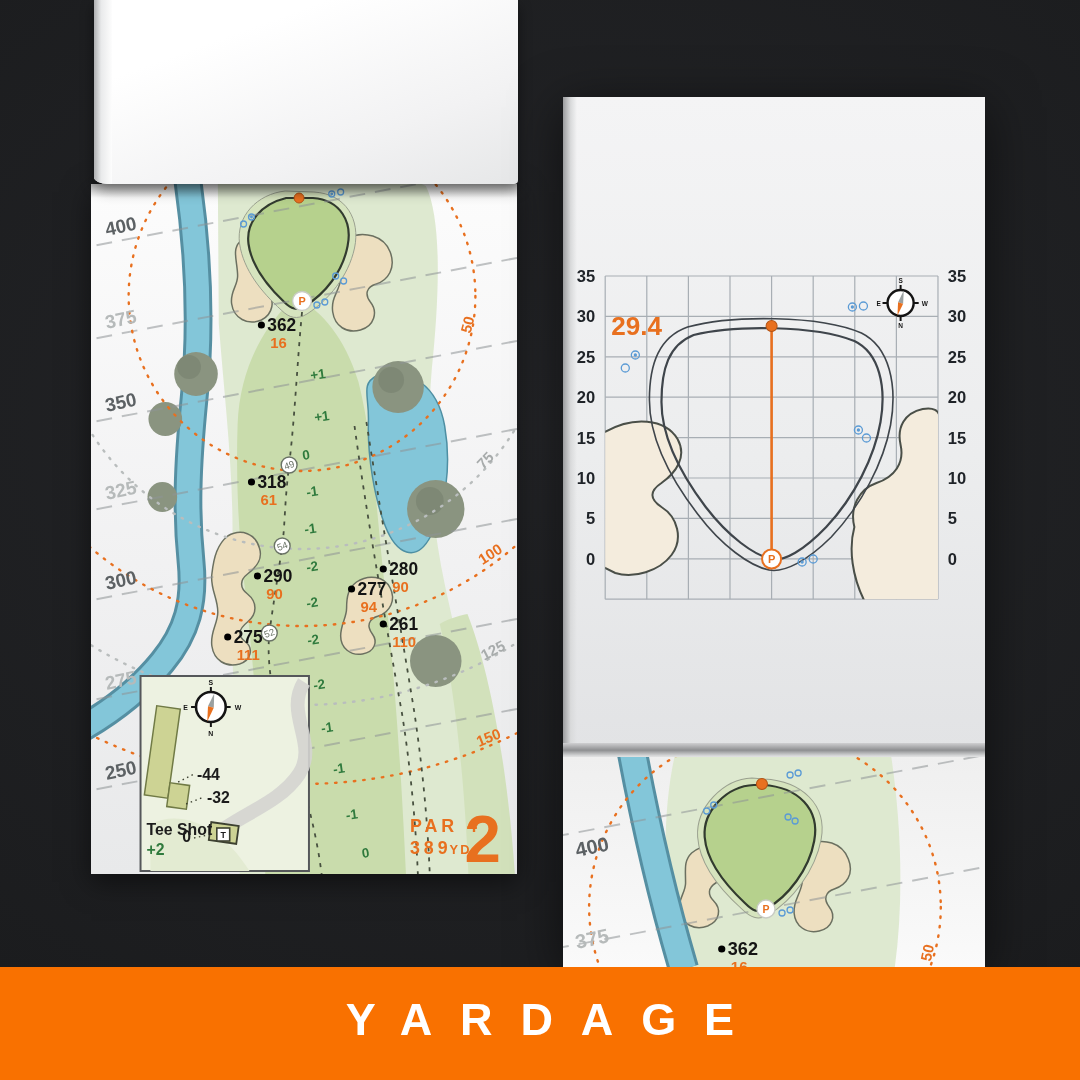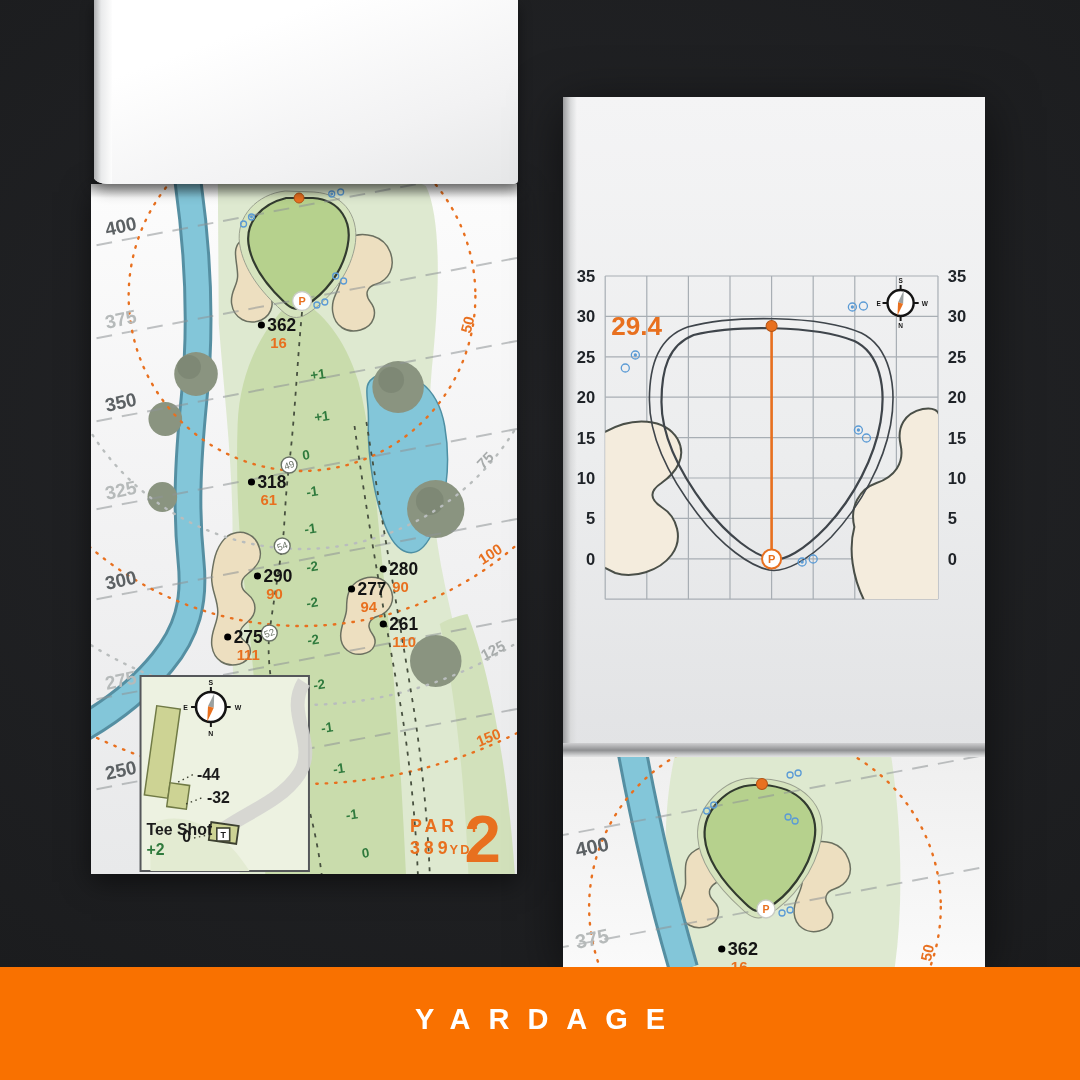--- a/index.html
+++ b/index.html
@@ -43,21 +43,21 @@
   }
   .fold{position:absolute;left:0;top:646px;width:422px;height:16px;
     background:linear-gradient(180deg,#CFCFD1 0%,#8E8F91 45%,#D8D9DA 80%,#F3F3F4 100%);}
   .revealed-page{left:0;top:660px;width:422px;height:210px;
     background:linear-gradient(180deg,#EFEFEF 0%,#FAFAFa 100%);}
   .banner{
     position:absolute;left:0;top:967px;width:1080px;height:113px;
     background:#F97100;display:flex;align-items:center;justify-content:center;
   }
   .banner-text{
-    color:#FFFFFF;font-size:29px;font-weight:bold;letter-spacing:.62em;
+    color:#FFFFFF;font-size:45px;font-weight:bold;letter-spacing:.62em;
     text-indent:.62em;transform:translateY(-4px);
   }
   svg{display:block;}
   text{font-family:"Liberation Sans", sans-serif;}
 </style>
 </head>
 <body>
 
 <div class="stage">
 

